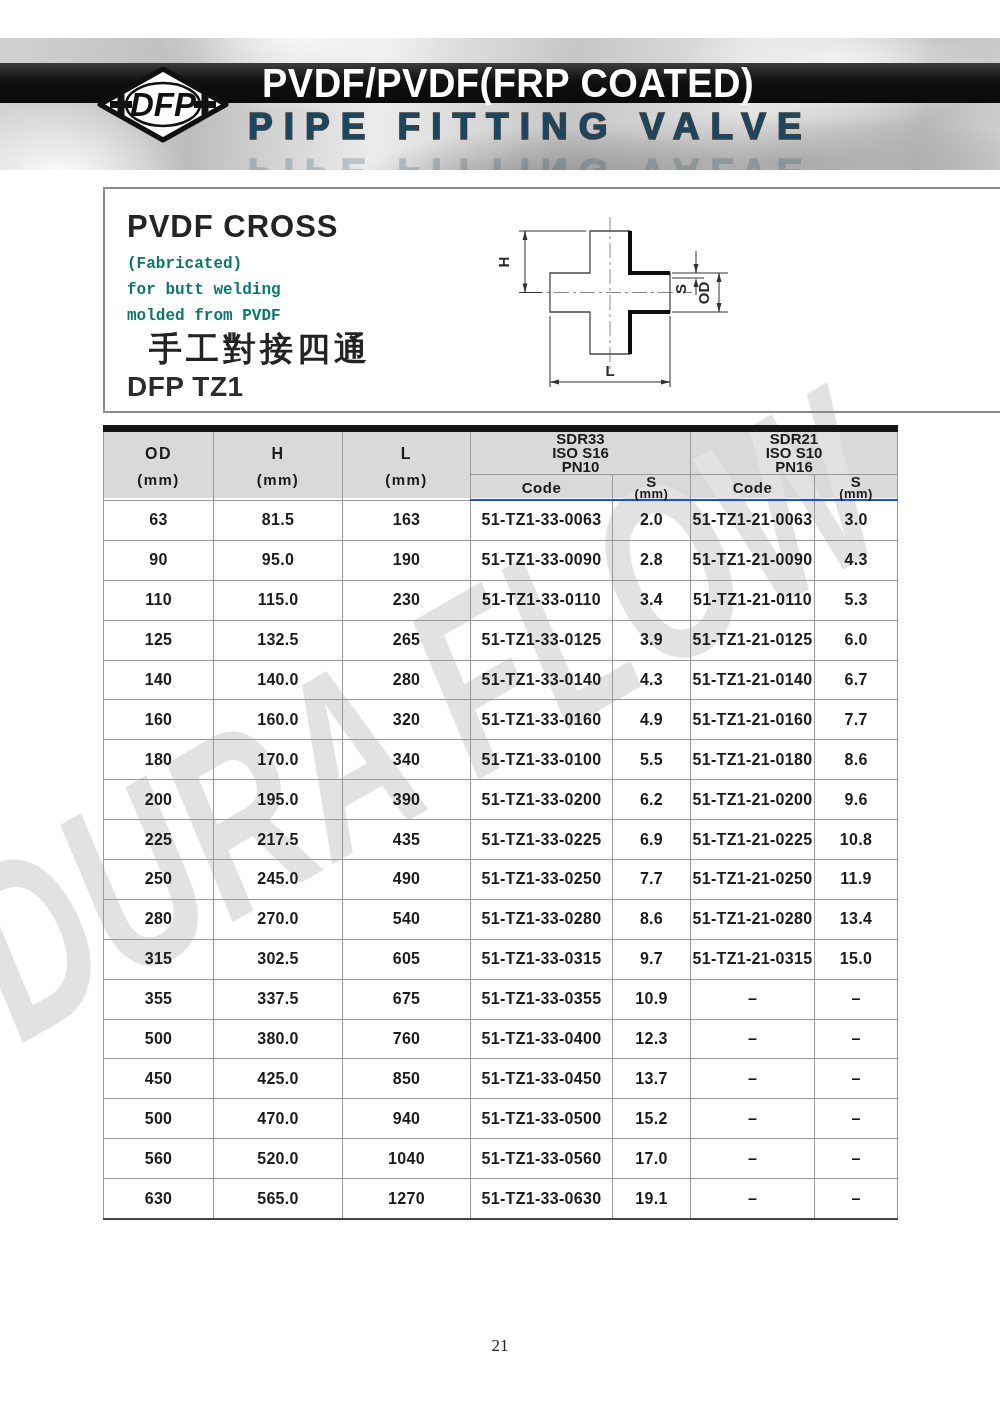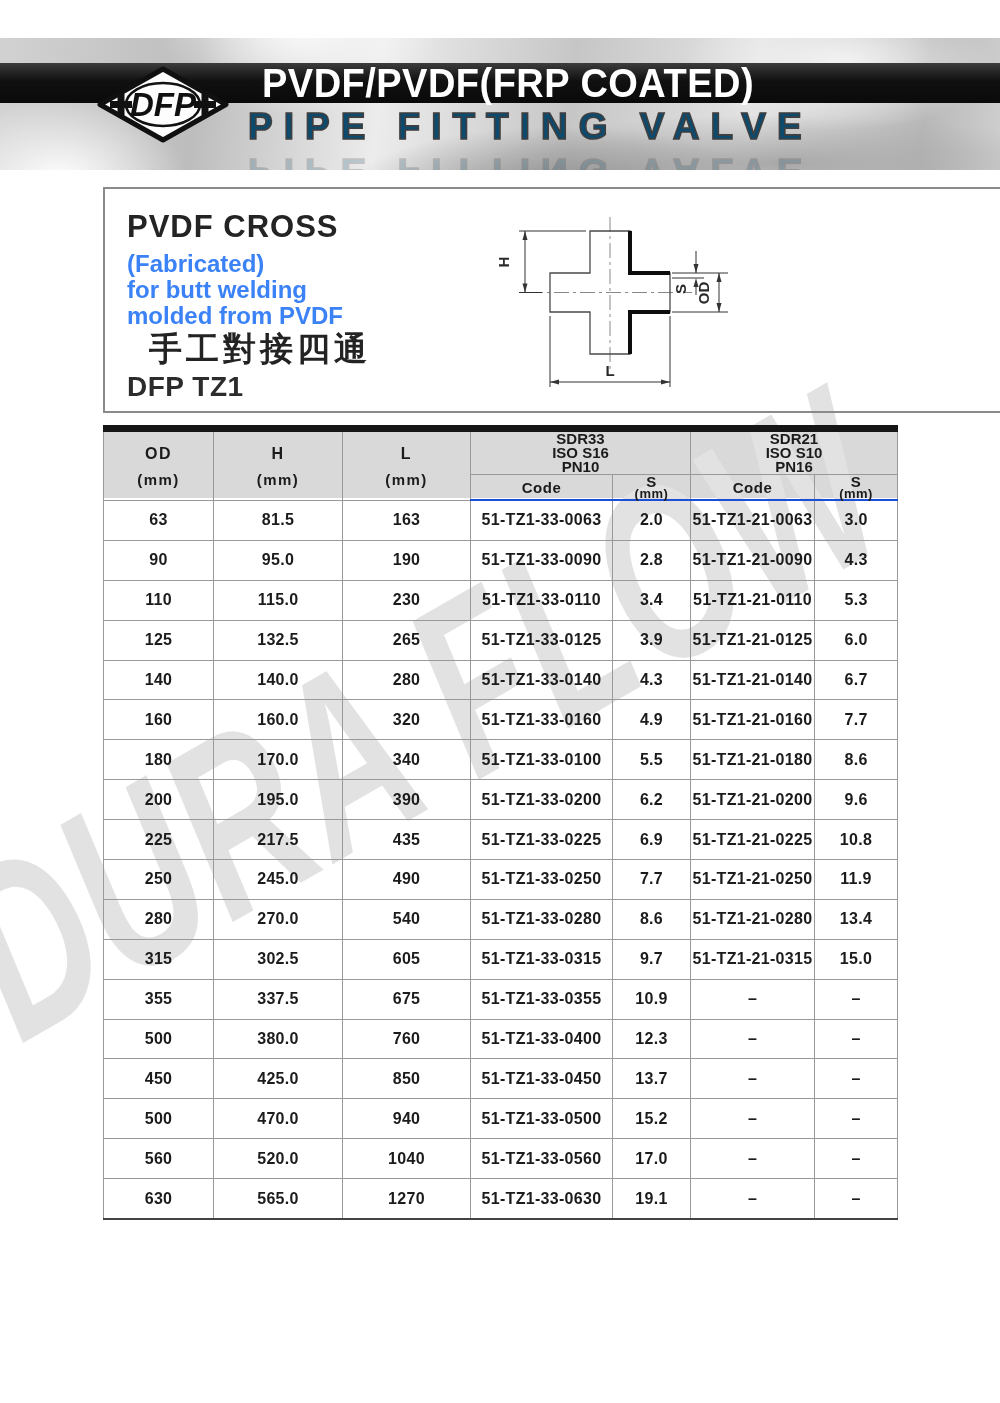--- a/index.html
+++ b/index.html
@@ -26,21 +26,21 @@
     color:#ffffff;letter-spacing:.5px;transform:scaleX(.95);transform-origin:left center;white-space:nowrap;}
   .banner-subtitle{position:absolute;left:248px;top:68px;font-size:37px;font-weight:bold;letter-spacing:11px;
     color:#0c4a6e;-webkit-text-stroke:1.6px #3f3f3f;text-shadow:0 0 1px #555;white-space:nowrap;}
   .banner-subtitle.reflection{top:112px;transform:scaleY(-1);opacity:.22;}
   .logo{position:absolute;left:96px;top:28px;width:134px;height:77px;}
 
   
   .infobox{position:absolute;left:103px;top:187px;width:950px;height:226px;border:2px solid #8a8a8a;
     border-radius:0;box-sizing:border-box;z-index:2;background:transparent;}
   .product-name{position:absolute;left:22px;top:20px;font-size:31px;font-weight:bold;color:#242424;letter-spacing:1px;}
-  .product-desc{position:absolute;left:22px;top:62px;font-size:24px;font-weight:bold;color:#3b82f6;line-height:26px;}
+  .product-desc{position:absolute;left:22px;top:62px;font-size:16px;font-weight:bold;color:#0f766e;line-height:26px;font-family:Liberation Mono, monospace;}
   .product-cn{position:absolute;left:20px;top:138px;font-size:33px;font-weight:bold;color:#232323;letter-spacing:4px;margin-left:24px;}
   .product-model{position:absolute;left:22px;top:182px;font-size:28px;font-weight:bold;color:#2c2c2c;letter-spacing:.5px;}
   .diagram{position:absolute;left:377px;top:0;width:420px;height:226px;}
   .diagram text{font-family:"Liberation Sans","DejaVu Sans",sans-serif;font-size:15px;font-weight:bold;fill:#2a2a2a;}
 
   
   .table-wrap{position:absolute;left:103px;top:425px;width:794px;z-index:2;}
   table.spec{width:794px;border-collapse:collapse;table-layout:fixed;
     border-top:7px solid #161616;border-bottom:2px solid #444;}
   table.spec th,table.spec td{border:1px solid #999;text-align:center;vertical-align:middle;
@@ -332,13 +332,14 @@
             <td>1270</td>
             <td>51-TZ1-33-0630</td>
             <td>19.1</td>
             <td>–</td>
             <td>–</td>
           </tr>
         </tbody>
     </table>
   </div>
 
+  <div class="page-number">21</div>
 </div>
 
 </body></html>

